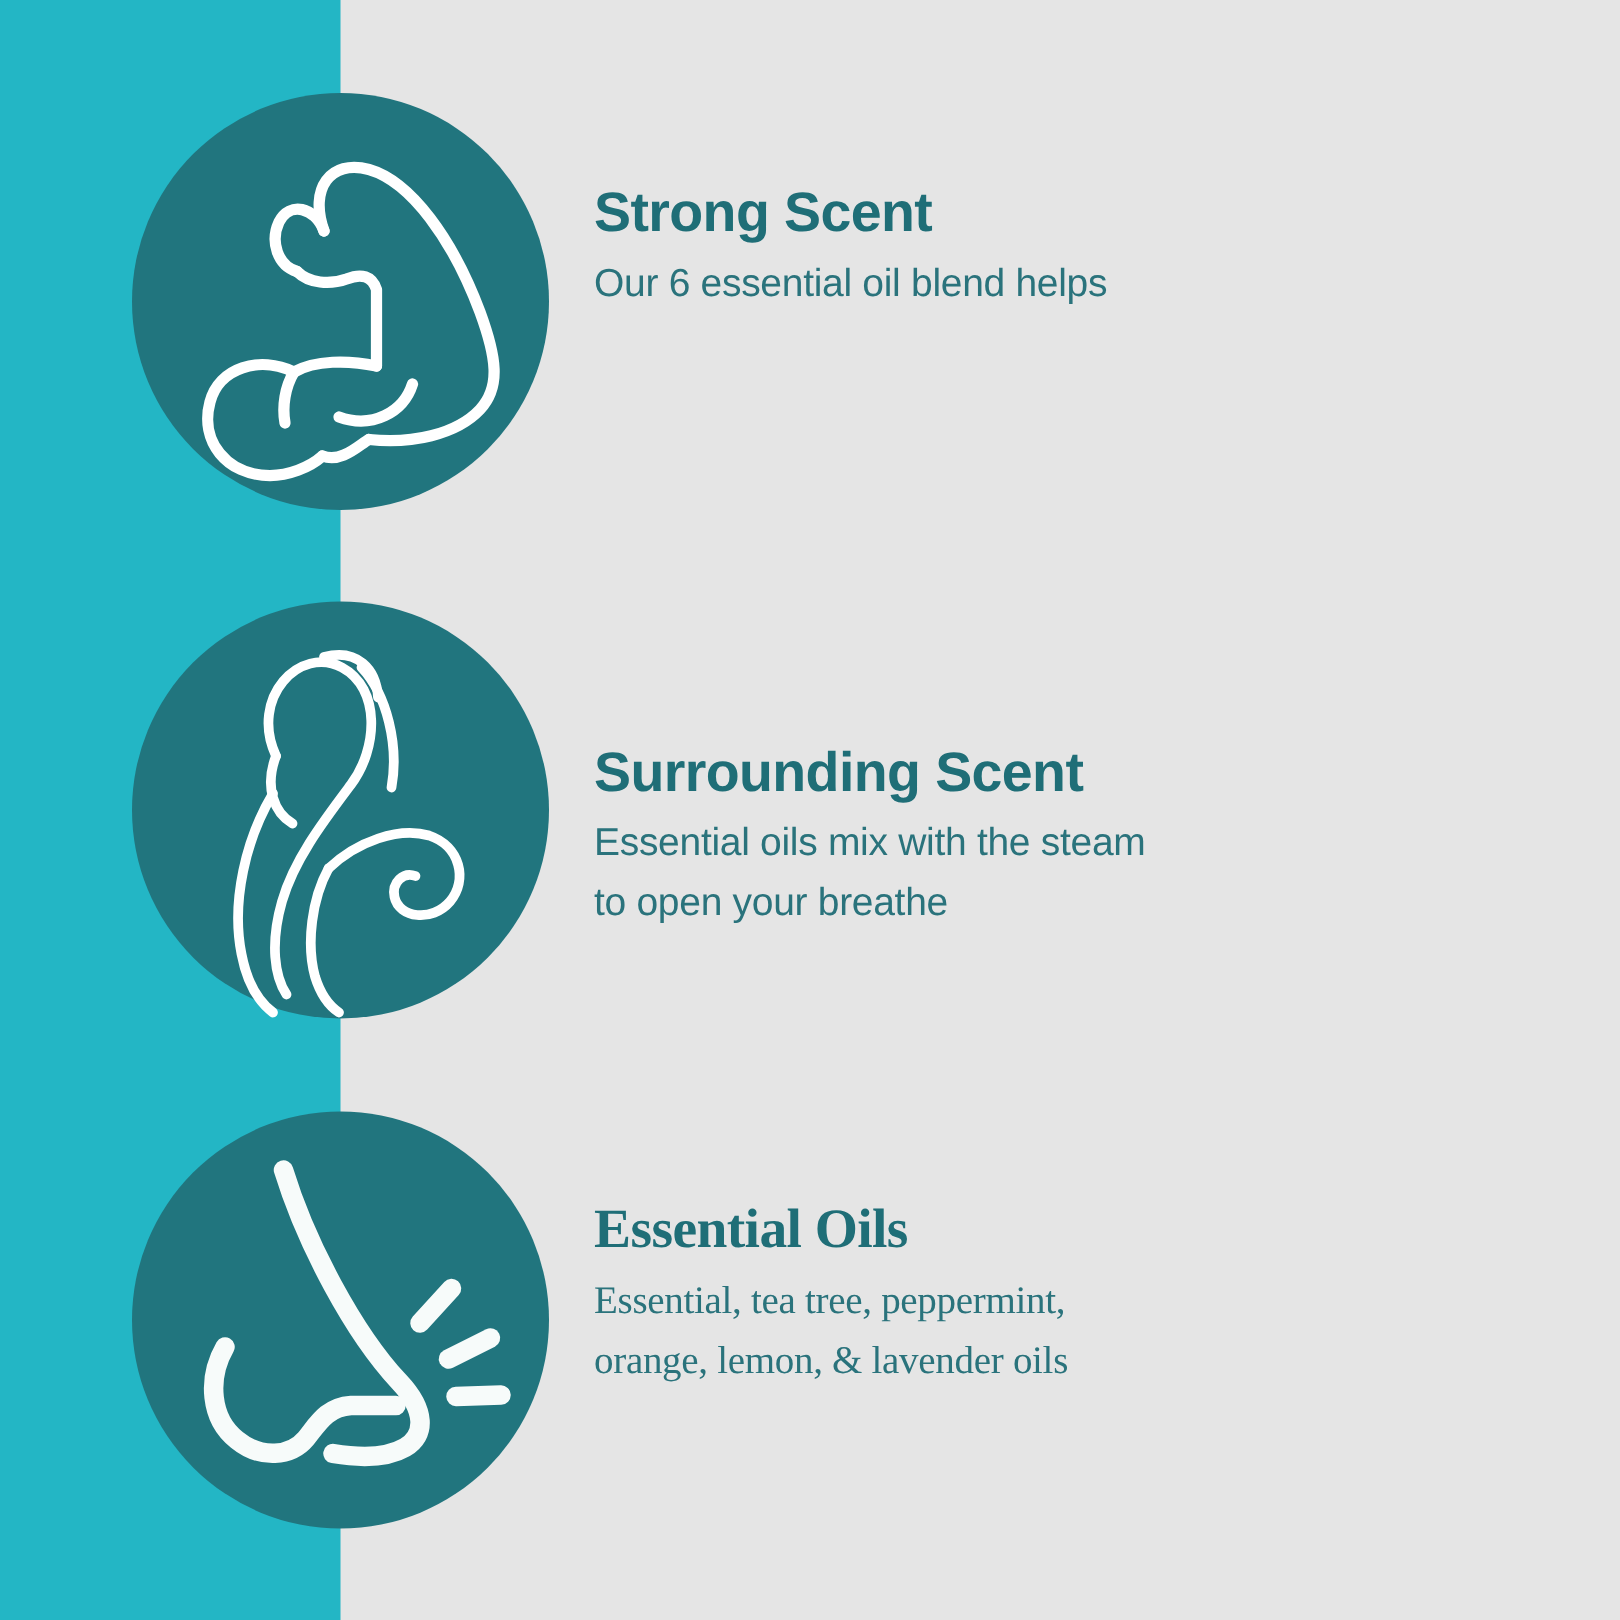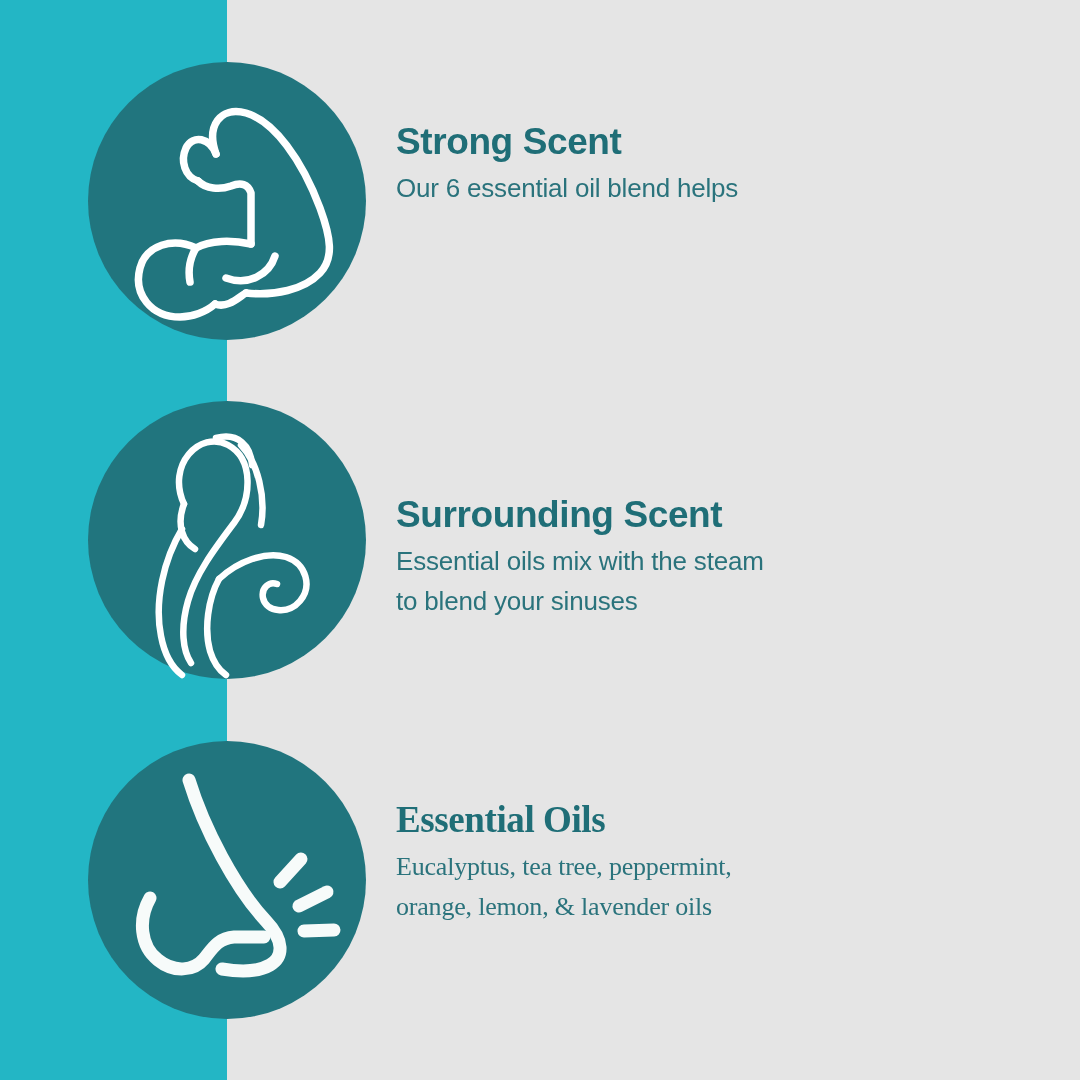--- a/index.html
+++ b/index.html
@@ -119,21 +119,21 @@
           <path d="M94 128 C 76 158, 66 200, 73 235 C 77 256, 86 268, 94 274"></path>
           <path d="M131 178 C 150 160, 178 150, 198 156 C 219 163, 224 186, 212 200 C 200 214, 178 211, 175 197 C 173 187, 181 180, 189 183"></path>
           <path d="M131 178 C 120 198, 116 228, 122 250 C 126 263, 132 270, 138 274"></path>
         </g>
       </svg>
     </div>
     <div class="text-block tb-2">
       <h2 class="feature-title">Surrounding Scent</h2>
       <p class="feature-desc">
         <span class="line">Essential oils mix with the steam</span>
-        <span class="line">to blend your sinuses</span>
+        <span class="line">to open your breathe</span>
       </p>
     </div>
   </div>
 
   <div class="feature-row row-3">
     <div class="icon-circle">
       <svg viewBox="0 0 278 278" aria-hidden="true">
         <g fill="none" stroke="#f7fbfa" stroke-width="13" stroke-linecap="round" stroke-linejoin="round">
           <path d="M101 39 C 116 88, 148 148, 178 180 C 196 199, 196 216, 182 224 C 170 231, 152 231, 134 228"></path>
           <path d="M62 157 C 50 178, 52 205, 70 219 C 86 232, 106 230, 116 218 C 124 208, 130 197, 146 196 L 176 196"></path>
@@ -141,19 +141,19 @@
         <g fill="none" stroke="#f7fbfa" stroke-width="13" stroke-linecap="round">
           <path d="M213 118 L 192 141"></path>
           <path d="M239 151 L 211 165"></path>
           <path d="M246 189 L 216 190"></path>
         </g>
       </svg>
     </div>
     <div class="text-block tb-3">
       <h2 class="feature-title">Essential Oils</h2>
       <p class="feature-desc">
-        <span class="line">Eucalyptus, tea tree, peppermint,</span>
+        <span class="line">Essential, tea tree, peppermint,</span>
         <span class="line">orange, lemon, &amp; lavender oils</span>
       </p>
     </div>
   </div>
 
 </div>
 
 </body></html>

